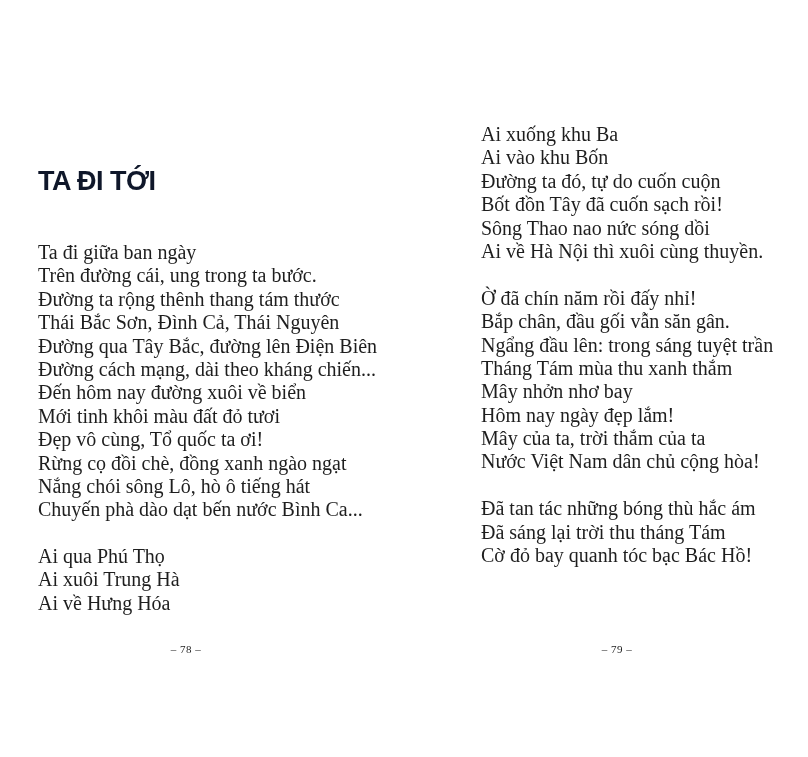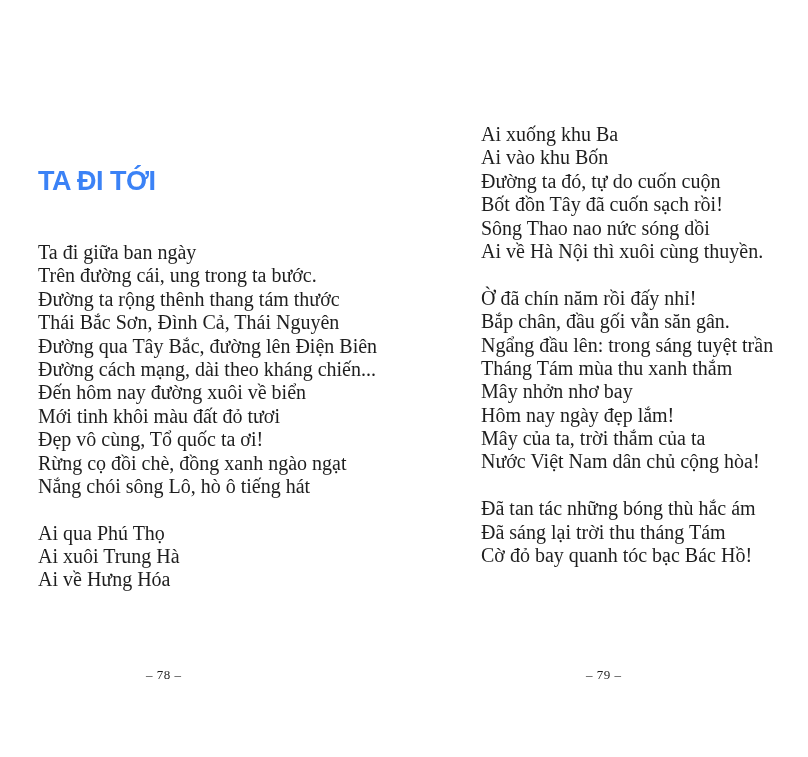--- a/index.html
+++ b/index.html
@@ -26,49 +26,48 @@
 
   .poem-title {
     position: absolute;
     top: 166px;
     left: 38px;
     margin: 0;
     font-family: "Liberation Sans", "DejaVu Sans", sans-serif;
     font-weight: 700;
     font-size: 27px;
     letter-spacing: -0.5px;
-    color: #3b82f6;
+    color: #0f172a;
     white-space: nowrap;
   }
 
   .poem-body {
     position: absolute;
     font-size: 20px;
     line-height: 23.4px;
     white-space: nowrap;
   }
   .page-left  .poem-body { top: 241px; left: 38px;  }
   .page-right .poem-body { top: 123px; left: 51px;  } 
 
   .stanza { margin: 0 0 23.4px 0; }
   .stanza:last-child { margin-bottom: 4px; }
   .line { height: 23.4px; }
 
   .folio {
     position: absolute;
     top: 643px;
     width: 80px;
-    text-align: left;
-    font-size: 13px;
+    text-align: center;
+    font-size: 11px;
     letter-spacing: 0.5px;
     color: #1e1e1e;
-    margin-top: 24px;
   }
   .page-left  .folio { left: 146px; }
-  .page-right .folio { left: 156px; } 
+  .page-right .folio { left: 147px; } 
 </style>
 </head>
 <body>
 
 <div class="spread">
 
   <section class="page page-left">
     <h1 class="poem-title">TA ĐI TỚI</h1>
 
     <div class="poem-body">
@@ -77,20 +76,21 @@
           <div class="line">Trên đường cái, ung trong ta bước.</div>
           <div class="line">Đường ta rộng thênh thang tám thước</div>
           <div class="line">Thái Bắc Sơn, Đình Cả, Thái Nguyên</div>
           <div class="line">Đường qua Tây Bắc, đường lên Điện Biên</div>
           <div class="line">Đường cách mạng, dài theo kháng chiến...</div>
           <div class="line">Đến hôm nay đường xuôi về biển</div>
           <div class="line">Mới tinh khôi màu đất đỏ tươi</div>
           <div class="line">Đẹp vô cùng, Tổ quốc ta ơi!</div>
           <div class="line">Rừng cọ đồi chè, đồng xanh ngào ngạt</div>
           <div class="line">Nắng chói sông Lô, hò ô tiếng hát</div>
+          <div class="line">Chuyến phà dào dạt bến nước Bình Ca...</div>
         </div>
       <div class="stanza">
           <div class="line">Ai qua Phú Thọ</div>
           <div class="line">Ai xuôi Trung Hà</div>
           <div class="line">Ai về Hưng Hóa</div>
         </div>
     </div>
 
     <div class="folio">– 78 –</div>
   </section>

